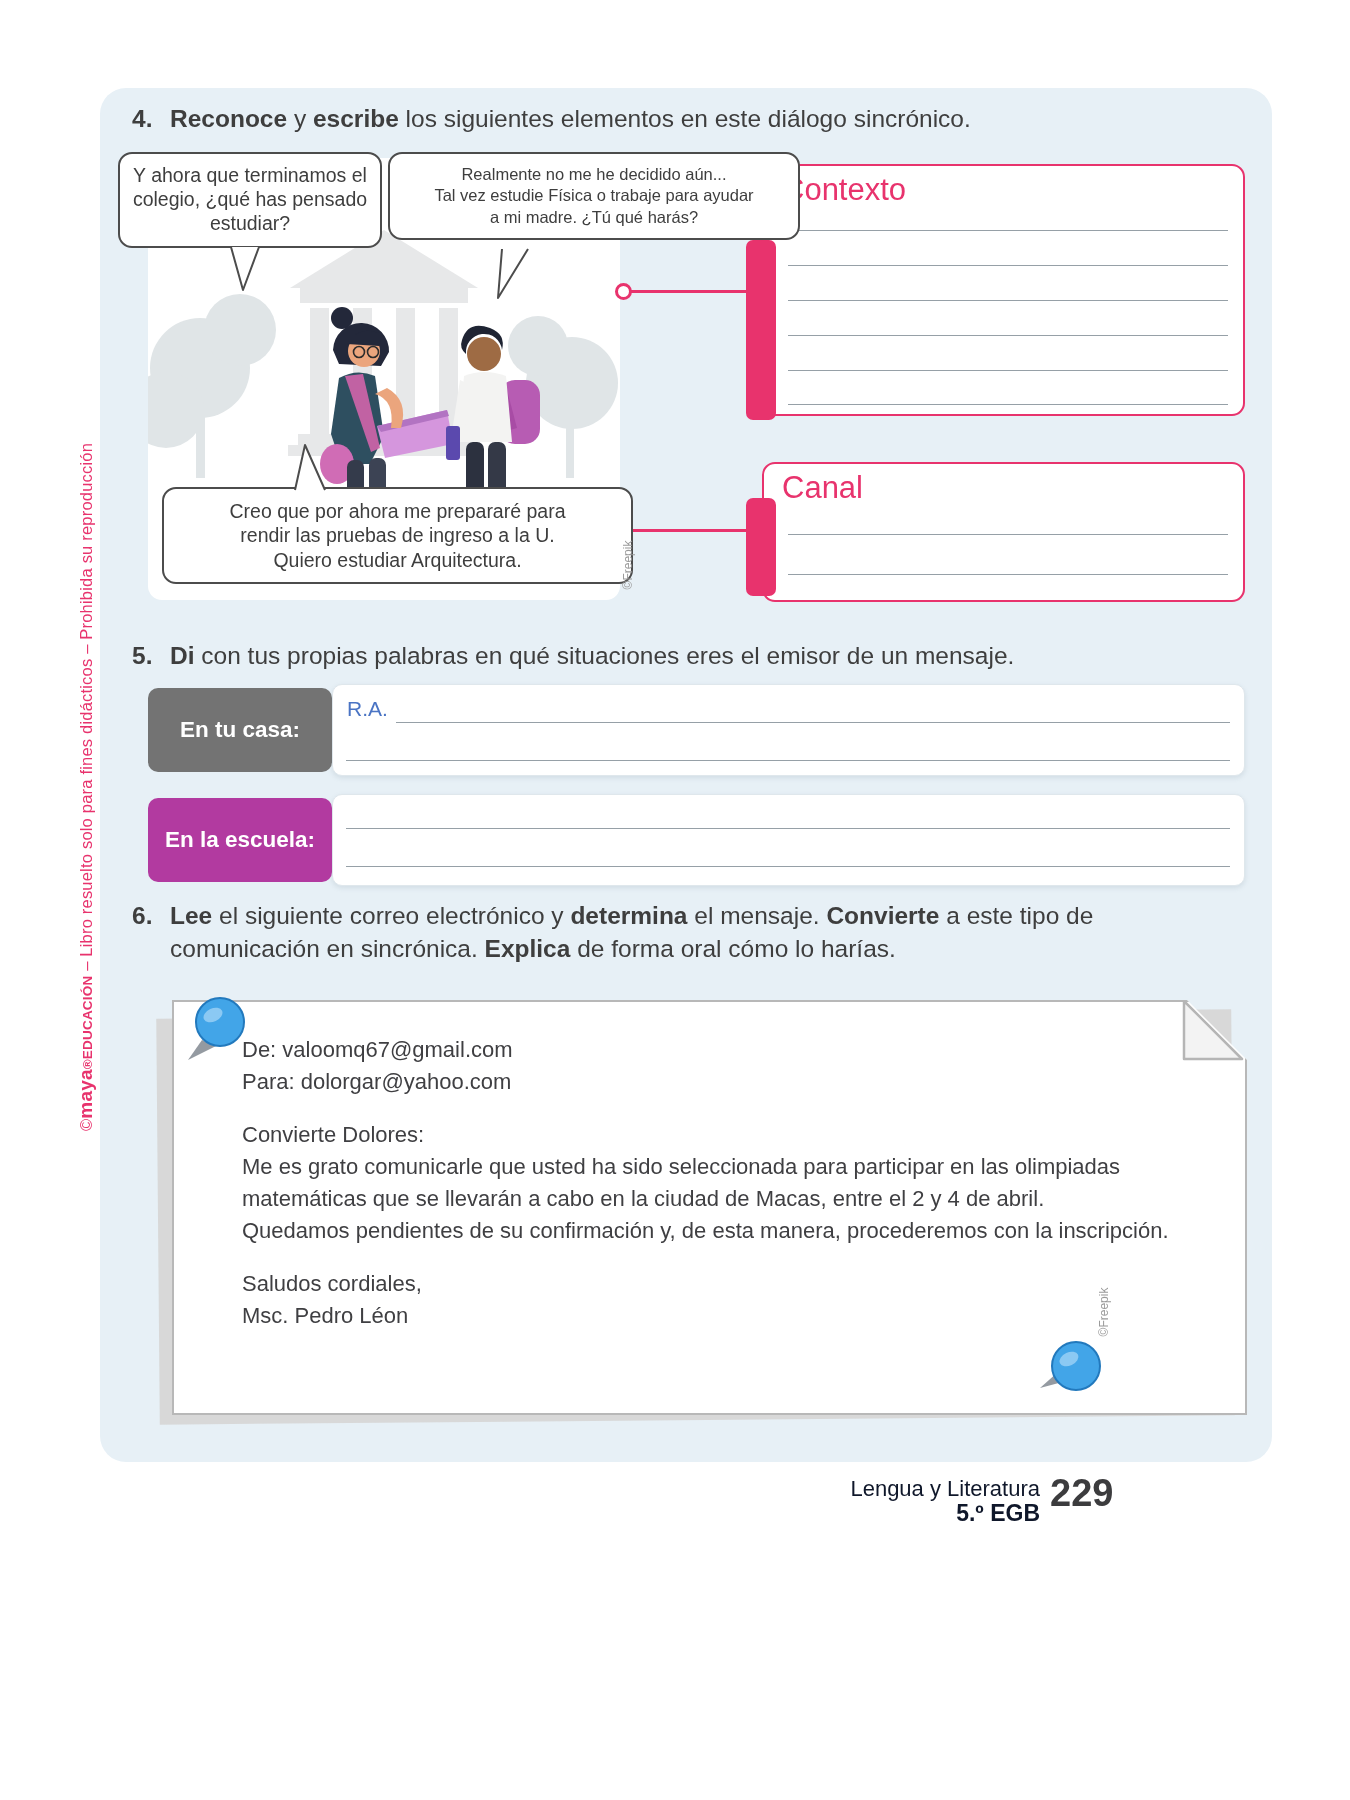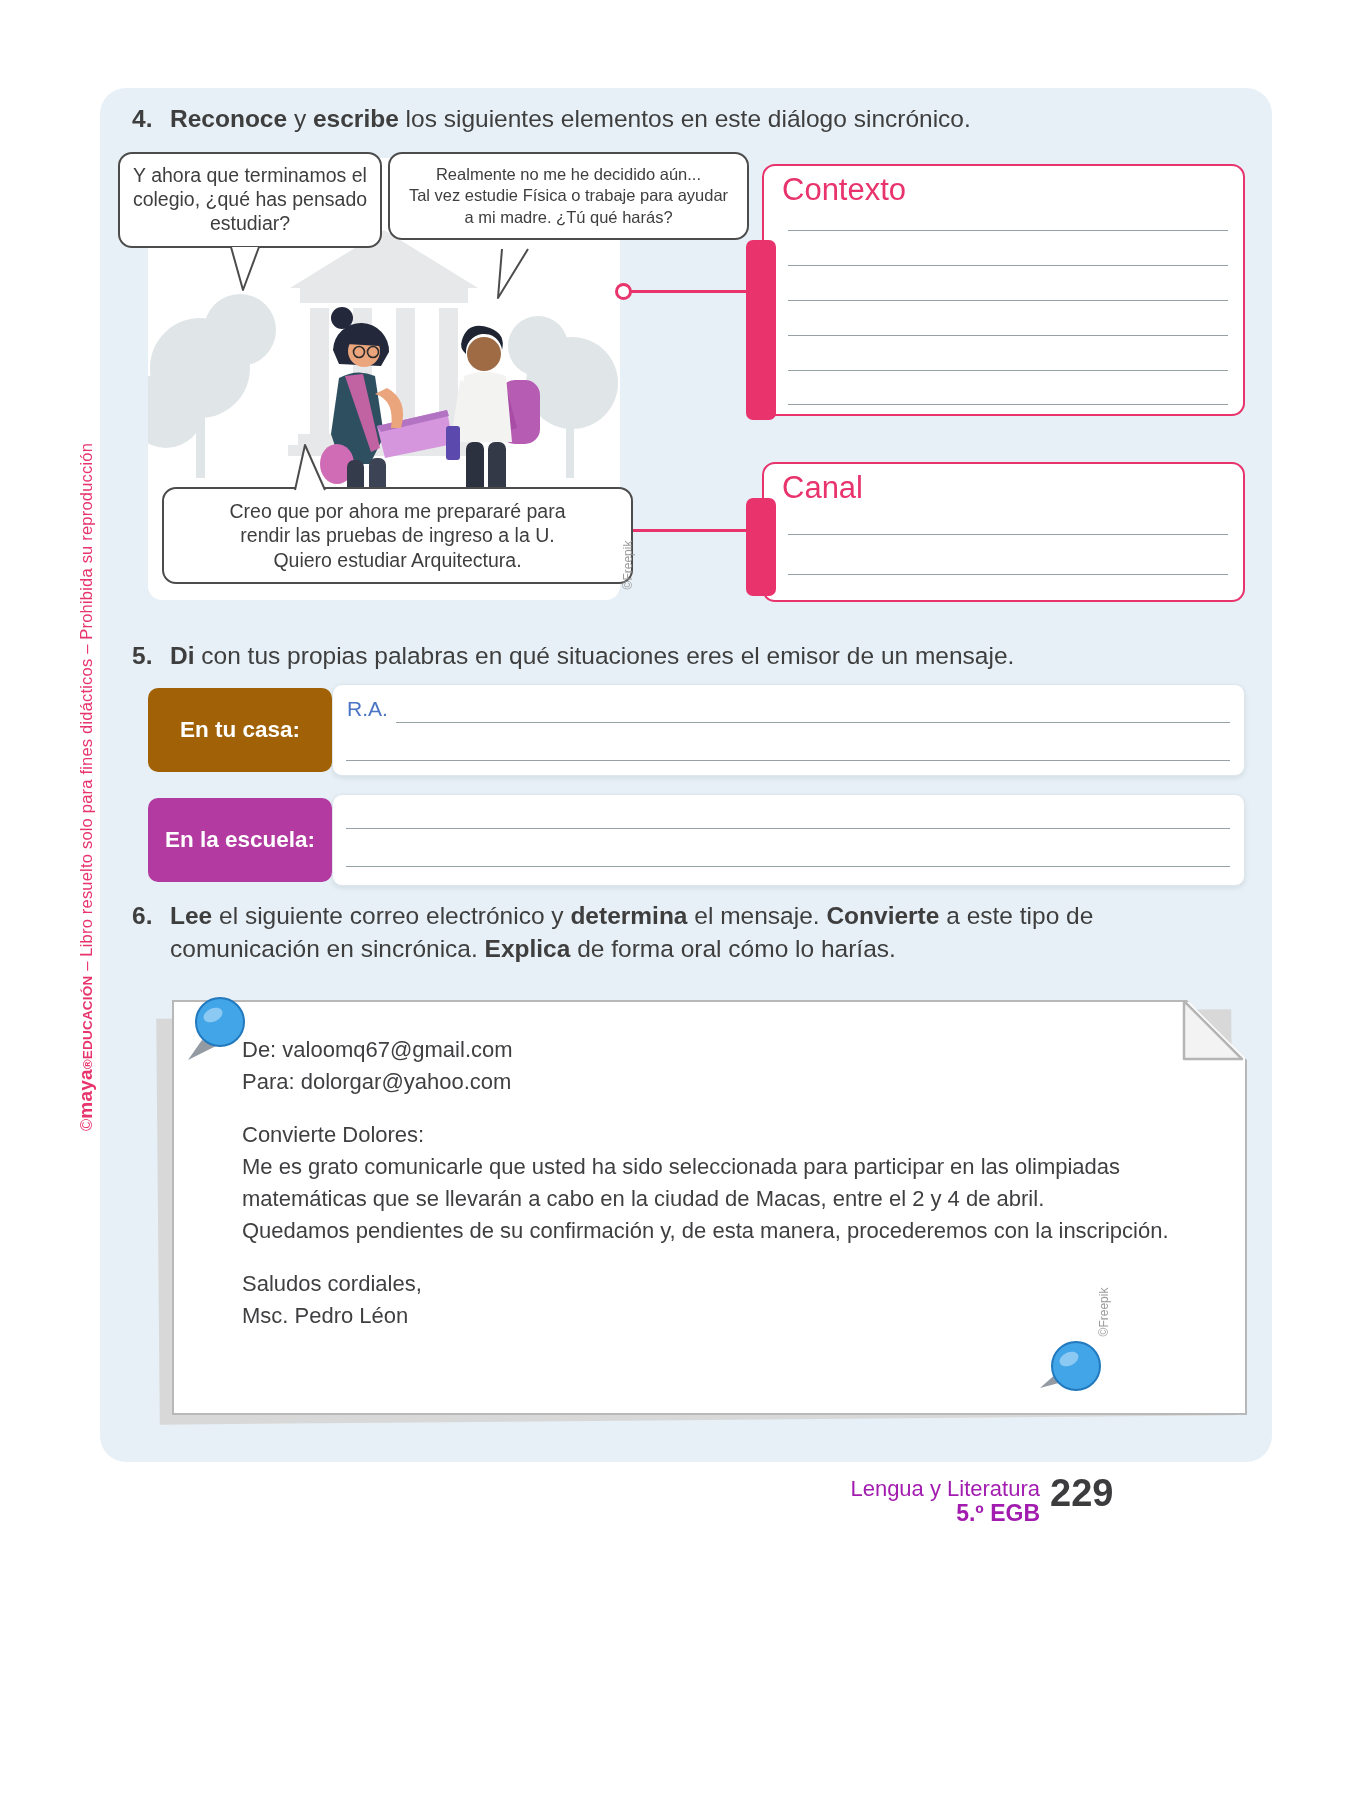--- a/index.html
+++ b/index.html
@@ -50,21 +50,21 @@
   .flap { position: absolute; z-index: 3; }
   .email { position: absolute; left: 242px; top: 1034px; width: 950px; font-size: 22px;
     line-height: 32px; color: #3f3f42; z-index: 4; }
   .email .gap { height: 21px; }
   .pin { position: absolute; z-index: 6; }
 
   .credit { position: absolute; width: 84px; height: 14px; transform: rotate(-90deg);
     font-size: 12px; color: #9a9a9a; text-align: center; z-index: 8; white-space: nowrap; }
 
   .footer-subject { position: absolute; left: 740px; top: 1476px; width: 300px; text-align: right;
-    color: #a21caf; font-size: 22px; line-height: 25px; }
+    color: #0f172a; font-size: 22px; line-height: 25px; }
   .footer-subject .grade { font-size: 23px; font-weight: bold; }
   .footer-page { position: absolute; left: 1050px; top: 1472px; font-size: 38px; font-weight: bold; color: #3c3c3e; }
 </style>
 </head>
 <body>
 
 <div class="page">
 
   <div class="sidebar-note"><span>©</span><span class="brand">maya</span><span class="suffix">®EDUCACIÓN</span><span> – Libro resuelto solo para fines didácticos – Prohibida su reproducción</span></div>
 
@@ -133,21 +133,21 @@
     </svg>
   </div>
 
   <div class="bubble" style="left:118px;top:152px;width:264px;font-size:19.5px;line-height:1.23">Y ahora que terminamos el
 colegio, ¿qué has pensado
 estudiar?</div>
   <svg class="tail" style="left:228px;top:246px" width="34" height="46">
       <path d="M3,1 L15,44 L31,1" fill="#ffffff" stroke="#4c4c4c" stroke-width="2" stroke-linejoin="round"></path>
     </svg>
 
-  <div class="bubble" style="left:388px;top:152px;width:361px;font-size:16.5px;line-height:1.3;padding:10px 8px">Realmente no me he decidido aún...
+  <div class="bubble" style="left:388px;top:152px;width:412px;font-size:16.5px;line-height:1.3;padding:10px 8px">Realmente no me he decidido aún...
 Tal vez estudie Física o trabaje para ayudar
 a mi madre. ¿Tú qué harás?</div>
   <svg class="tail" style="left:492px;top:248px" width="40" height="52">
       <path d="M10,1 L6,50 L36,1" fill="#ffffff" stroke="#4c4c4c" stroke-width="2" stroke-linejoin="round"></path>
     </svg>
 
   <div class="bubble" style="left:162px;top:487px;width:471px;font-size:19.5px;line-height:1.25">Creo que por ahora me prepararé para
 rendir las pruebas de ingreso a la U.
 Quiero estudiar Arquitectura.</div>
   <svg class="tail" style="left:292px;top:443px" width="36" height="48">
@@ -176,21 +176,21 @@
   <div class="pinklabel" style="left:782px;top:470px">Canal</div>
   <div class="rule" style="left:788px;top:534px;width:440px"></div>
   <div class="rule" style="left:788px;top:574px;width:440px"></div>
 
   <div class="heading" style="left:132px;top:640px;width:1090px">
     <span class="num">5.</span>
     <span><b>Di</b><span> con tus propias palabras en qué situaciones eres el emisor de un mensaje.</span></span>
   </div>
 
   <div class="answerbox" style="left:332px;top:684px;width:913px;height:92px"></div>
-  <div class="rowlabel" style="left:148px;top:688px;width:184px;height:84px;background:#a16207">En tu casa:</div>
+  <div class="rowlabel" style="left:148px;top:688px;width:184px;height:84px;background:#737373">En tu casa:</div>
   <div class="ra" style="left:347px;top:697px">R.A.</div>
   <div class="rule" style="left:396px;top:722px;width:834px"></div>
   <div class="rule" style="left:346px;top:760px;width:884px"></div>
 
   <div class="answerbox" style="left:332px;top:794px;width:913px;height:92px"></div>
   <div class="rowlabel" style="left:148px;top:798px;width:184px;height:84px;background:#b23aa0">En la escuela:</div>
   <div class="rule" style="left:346px;top:828px;width:884px"></div>
   <div class="rule" style="left:346px;top:866px;width:884px"></div>
 
   <div class="heading" style="left:132px;top:900px;width:1072px">

